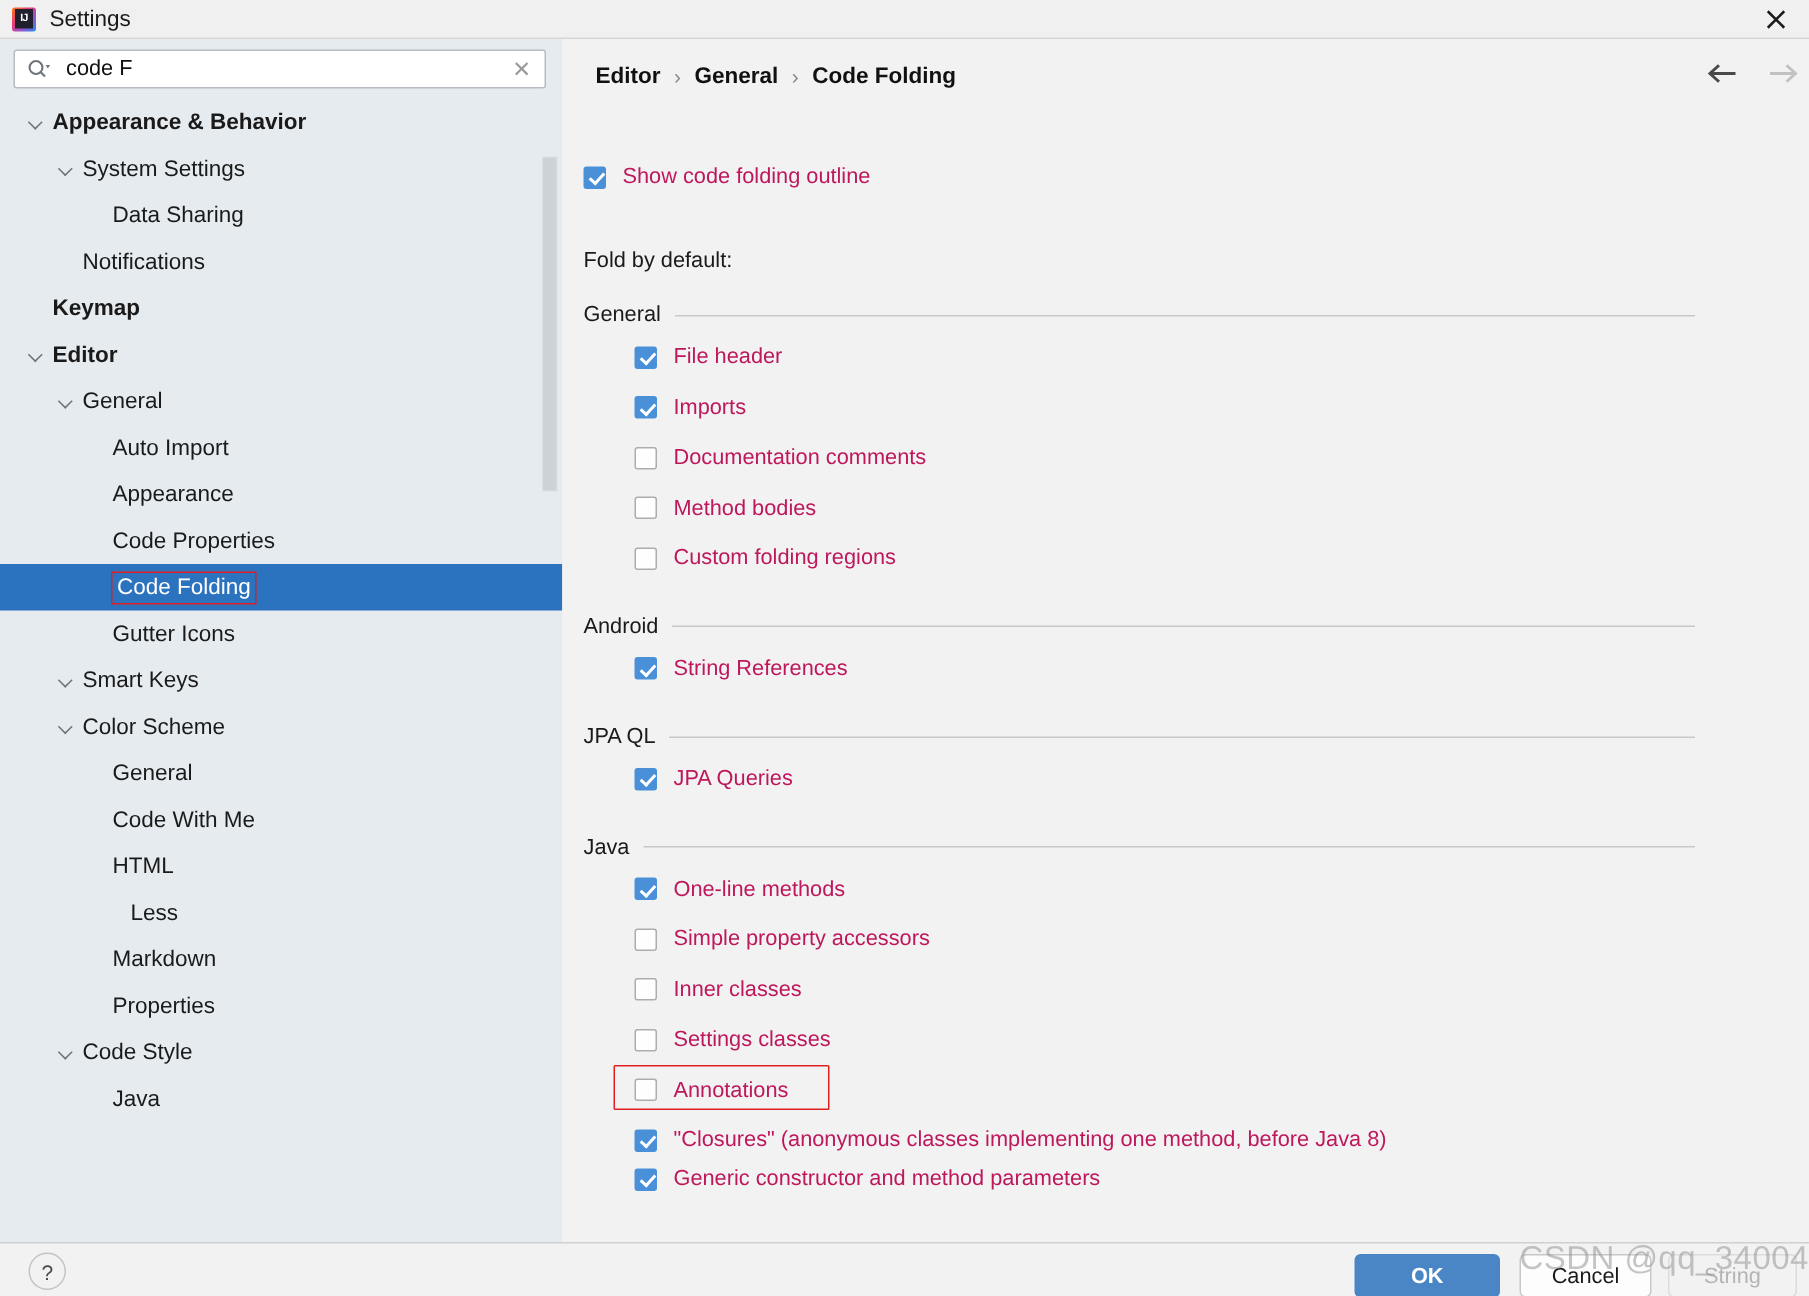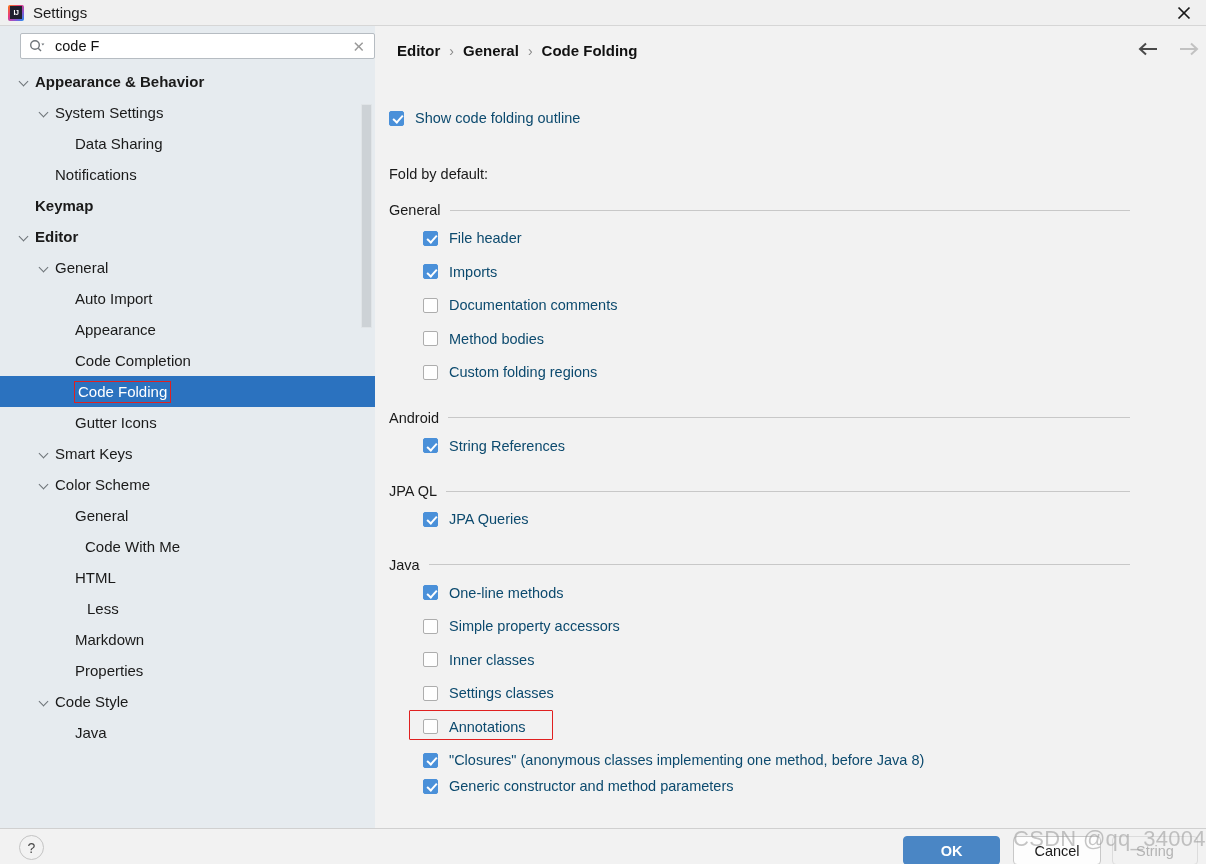--- a/index.html
+++ b/index.html
@@ -74,21 +74,20 @@
     box-sizing: border-box;
     overflow: hidden;
   }
   #search-wrap {
     position: absolute;
     left: 0; top: 0;
     width: 375px; height: 40px;
     background: #e6ebef;
     display: flex;
     align-items: center;
-    justify-content: flex-end;
   }
   #search-box {
     margin-left: 9px;
     width: 355px;
     height: 26px;
     background: #ffffff;
     border: 1px solid #b6bcc2;
     border-radius: 2px;
     display: flex;
     align-items: center;
@@ -242,21 +241,21 @@
     position: absolute;
     left: 4.5px; top: 1.5px;
     width: 4px; height: 8px;
     border-right: 2px solid #fff;
     border-bottom: 2px solid #fff;
     transform: rotate(42deg);
   }
   .opt-label {
     margin-left: 11px;
     font-size: 14.5px;
-    color: #0c4a6e;
+    color: #be185d;
   }
   .plain-text {
     position: absolute;
     font-size: 14.5px;
     color: #1a1a1a;
     white-space: nowrap;
   }
   .group {
     position: absolute;
     display: flex;
@@ -415,21 +414,21 @@
         <span class="label" style="margin-left: 4px;">Auto Import</span>
       </div>
       <div class="tree-row">
         <span style="width: 58px; flex: 0 0 auto;"></span>
         <span class="twisty"></span>
         <span class="label" style="margin-left: 4px;">Appearance</span>
       </div>
       <div class="tree-row">
         <span style="width: 58px; flex: 0 0 auto;"></span>
         <span class="twisty"></span>
-        <span class="label" style="margin-left: 4px;">Code Completion</span>
+        <span class="label" style="margin-left: 4px;">Code Properties</span>
       </div>
       <div class="tree-row selected">
         <span style="width: 58px; flex: 0 0 auto;"></span>
         <span class="twisty"></span>
         <span class="label redbox" style="margin-left: 4px;">Code Folding</span>
       </div>
       <div class="tree-row">
         <span style="width: 58px; flex: 0 0 auto;"></span>
         <span class="twisty"></span>
         <span class="label" style="margin-left: 4px;">Gutter Icons</span>
@@ -445,21 +444,21 @@
         <span class="label" style="margin-left: 4px;">Color Scheme</span>
       </div>
       <div class="tree-row">
         <span style="width: 58px; flex: 0 0 auto;"></span>
         <span class="twisty"></span>
         <span class="label" style="margin-left: 4px;">General</span>
       </div>
       <div class="tree-row">
         <span style="width: 58px; flex: 0 0 auto;"></span>
         <span class="twisty"></span>
-        <span class="label" style="margin-left: 14px;">Code With Me</span>
+        <span class="label" style="margin-left: 4px;">Code With Me</span>
       </div>
       <div class="tree-row">
         <span style="width: 58px; flex: 0 0 auto;"></span>
         <span class="twisty"></span>
         <span class="label" style="margin-left: 4px;">HTML</span>
       </div>
       <div class="tree-row">
         <span style="width: 58px; flex: 0 0 auto;"></span>
         <span class="twisty"></span>
         <span class="label" style="margin-left: 16px;">Less</span>

